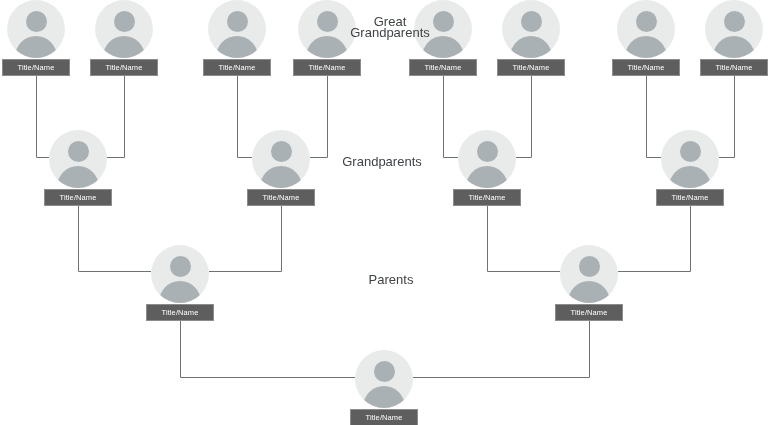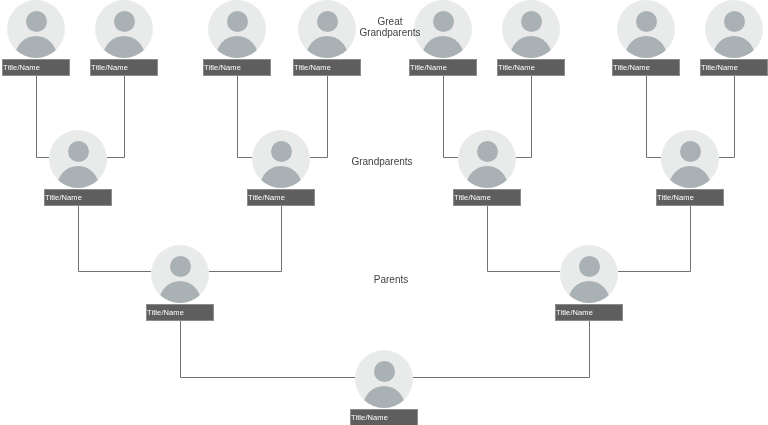--- a/index.html
+++ b/index.html
@@ -72,27 +72,28 @@
     left: 0;
     top: 59px;
     width: 68px;
     height: 17px;
     box-sizing: border-box;
     background: #5e5e5e;
     border: 1px solid #8c8c8c;
     color: #ffffff;
     font-size: 7.5px;
     line-height: 15px;
+    text-align: center;
     letter-spacing: 0.1px;
     white-space: nowrap;
   }
   .tier-label {
     position: absolute;
     color: #3f4346;
-    font-size: 10px;
+    font-size: 13px;
     line-height: 11px;
     text-align: center;
     white-space: pre-line;
     width: 90px;
   }
 </style>
 </head>
 <body>
 
 <div id="canvas">

